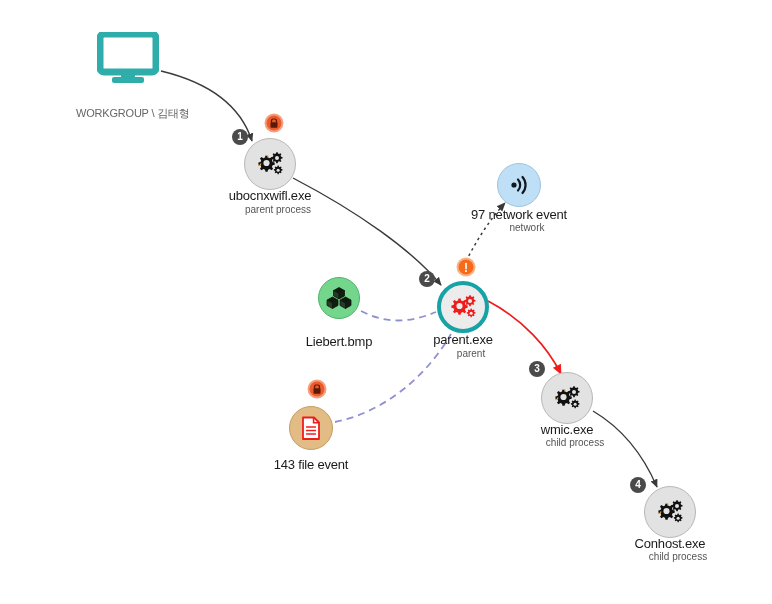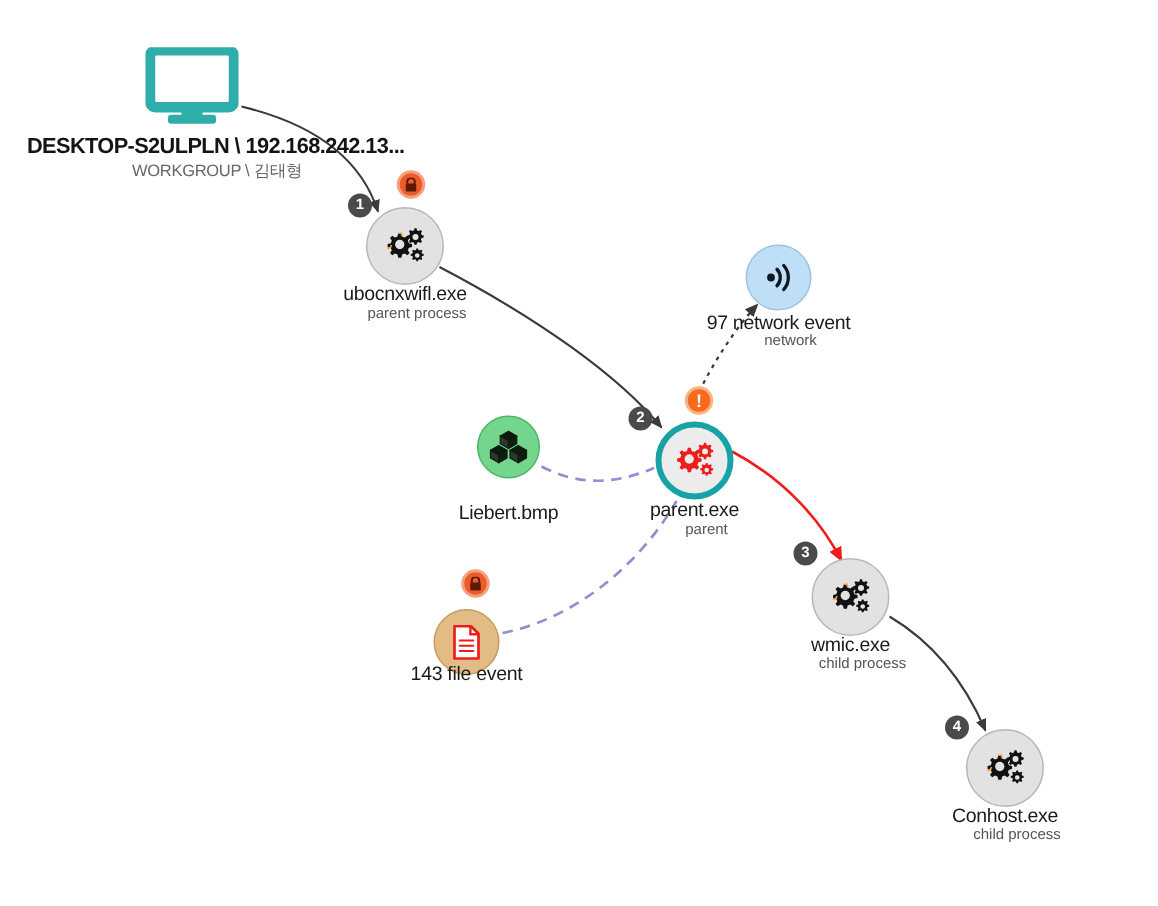--- a/index.html
+++ b/index.html
@@ -145,21 +145,20 @@
     font-weight: bold;
     letter-spacing: -0.4px;
   }
   .host-sublabel {
     position: absolute;
     white-space: nowrap;
     color: #666666;
     font-size: 11px;
     font-weight: normal;
     letter-spacing: -0.2px;
-    margin-left: 12px;
   }
   .monitor-icon {
     position: absolute;
     transform: translate(-50%, -50%);
   }
 </style>
 </head>
 <body>
 
 <div id="graph-canvas">
@@ -189,21 +188,20 @@
     <path d="M593,411 C625,430 645,459 657,487" fill="none" stroke="#3a3a3a" stroke-width="1.4" marker-end="url(#arrow-dark)"></path>
   </svg>
 
   <div class="monitor-icon" style="left:128px; top:60px;">
     <svg width="62" height="52" viewBox="0 0 62 52">
       <rect x="3" y="2" width="56" height="38" rx="4" ry="4" fill="none" stroke="#2eadaa" stroke-width="7"></rect>
       <rect x="24" y="40" width="14" height="7" fill="#2eadaa"></rect>
       <rect x="15" y="45" width="32" height="6" rx="2" fill="#2eadaa"></rect>
     </svg>
   </div>
-  <div class="host-label" style="left:18px; top:90px;">DESKTOP-S2ULPLN \ 192.168.242.13...</div>
   <div class="host-sublabel" style="left:76px; top:106px;">WORKGROUP \ 김태형</div>
 
   <div class="node" style="left:270px; top:164px;">
     <div class="node-circle proc-circle">
       <svg width="30" height="26" viewBox="0 0 30 26">
         <g fill="#111111">
           <path d="M10.5,4.5 l2.1,0 l0.5,2.1 l1.7,0.7 l1.8,-1.2 l1.5,1.5 l-1.2,1.8 l0.7,1.7 l2.1,0.5 l0,2.1 l-2.1,0.5 l-0.7,1.7 l1.2,1.8 l-1.5,1.5 l-1.8,-1.2 l-1.7,0.7 l-0.5,2.1 l-2.1,0 l-0.5,-2.1 l-1.7,-0.7 l-1.8,1.2 l-1.5,-1.5 l1.2,-1.8 l-0.7,-1.7 l-2.1,-0.5 l0,-2.1 l2.1,-0.5 l0.7,-1.7 l-1.2,-1.8 l1.5,-1.5 l1.8,1.2 l1.7,-0.7 z"></path>
           <circle cx="11.5" cy="12" r="3.1" fill="#e2e2e2"></circle>
           <path d="M21.3,1.2 l1.4,0 l0.35,1.4 l1.15,0.48 l1.2,-0.8 l1,1 l-0.8,1.2 l0.48,1.15 l1.4,0.35 l0,1.4 l-1.4,0.35 l-0.48,1.15 l0.8,1.2 l-1,1 l-1.2,-0.8 l-1.15,0.48 l-0.35,1.4 l-1.4,0 l-0.35,-1.4 l-1.15,-0.48 l-1.2,0.8 l-1,-1 l0.8,-1.2 l-0.48,-1.15 l-1.4,-0.35 l0,-1.4 l1.4,-0.35 l0.48,-1.15 l-0.8,-1.2 l1,-1 l1.2,0.8 l1.15,-0.48 z"></path>
           <circle cx="22" cy="7" r="2" fill="#e2e2e2"></circle>
@@ -288,21 +286,21 @@
           <line x1="6.5" y1="18" x2="15.5" y2="18"></line>
         </g>
       </svg>
     </div>
     <div class="alert-badge" style="left:6px; top:-39px;">
       <svg width="9" height="10" viewBox="0 0 9 10">
         <path d="M2,4 L2,2.6 A2.5,2.5 0 0 1 7,2.6 L7,4" fill="none" stroke="#5a1a06" stroke-width="1.3"></path>
         <rect x="1" y="3.8" width="7" height="5.4" rx="0.9" fill="#5a1a06"></rect>
       </svg>
     </div>
-    <div class="node-label" style="top:13px;">143 file event</div>
+    <div class="node-label" style="top:29px;">143 file event</div>
   </div>
 
   <div class="node" style="left:567px; top:398px;">
     <div class="node-circle proc-circle">
       <svg width="30" height="26" viewBox="0 0 30 26">
         <g fill="#111111">
           <path d="M10.5,4.5 l2.1,0 l0.5,2.1 l1.7,0.7 l1.8,-1.2 l1.5,1.5 l-1.2,1.8 l0.7,1.7 l2.1,0.5 l0,2.1 l-2.1,0.5 l-0.7,1.7 l1.2,1.8 l-1.5,1.5 l-1.8,-1.2 l-1.7,0.7 l-0.5,2.1 l-2.1,0 l-0.5,-2.1 l-1.7,-0.7 l-1.8,1.2 l-1.5,-1.5 l1.2,-1.8 l-0.7,-1.7 l-2.1,-0.5 l0,-2.1 l2.1,-0.5 l0.7,-1.7 l-1.2,-1.8 l1.5,-1.5 l1.8,1.2 l1.7,-0.7 z"></path>
           <circle cx="11.5" cy="12" r="3.1" fill="#e2e2e2"></circle>
           <path d="M21.3,1.2 l1.4,0 l0.35,1.4 l1.15,0.48 l1.2,-0.8 l1,1 l-0.8,1.2 l0.48,1.15 l1.4,0.35 l0,1.4 l-1.4,0.35 l-0.48,1.15 l0.8,1.2 l-1,1 l-1.2,-0.8 l-1.15,0.48 l-0.35,1.4 l-1.4,0 l-0.35,-1.4 l-1.15,-0.48 l-1.2,0.8 l-1,-1 l0.8,-1.2 l-0.48,-1.15 l-1.4,-0.35 l0,-1.4 l1.4,-0.35 l0.48,-1.15 l-0.8,-1.2 l1,-1 l1.2,0.8 l1.15,-0.48 z"></path>
           <circle cx="22" cy="7" r="2" fill="#e2e2e2"></circle>

